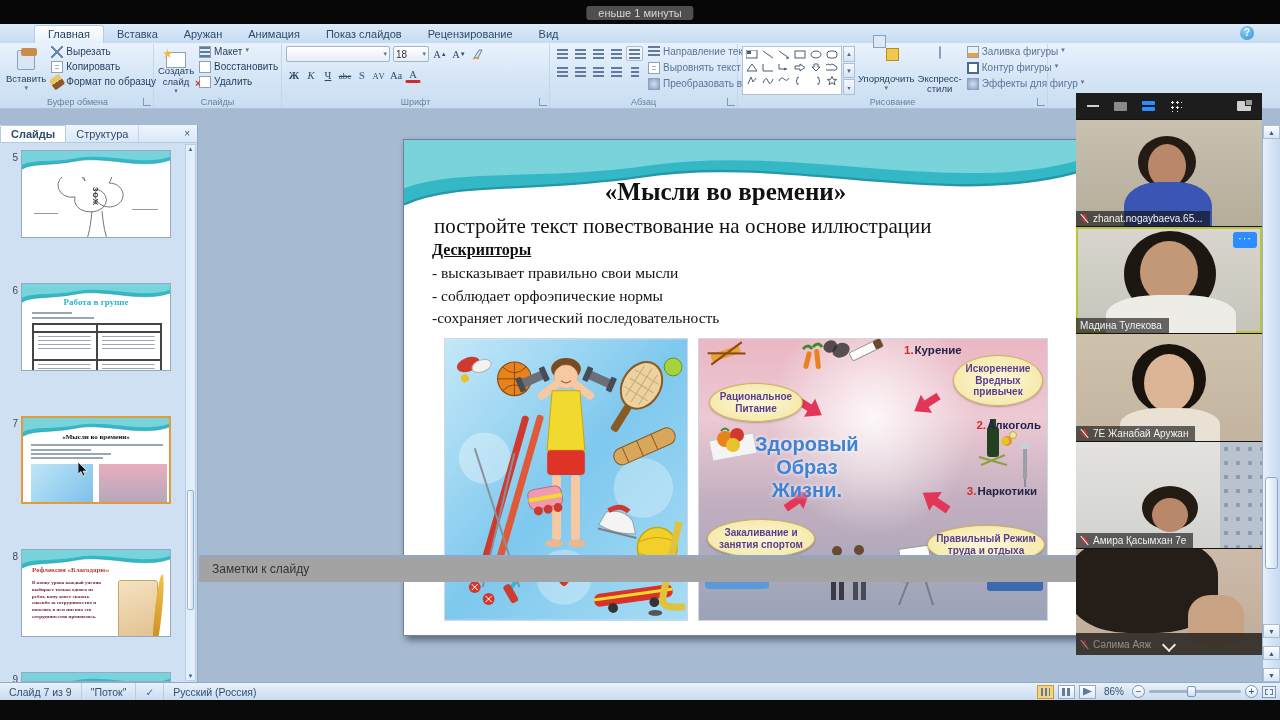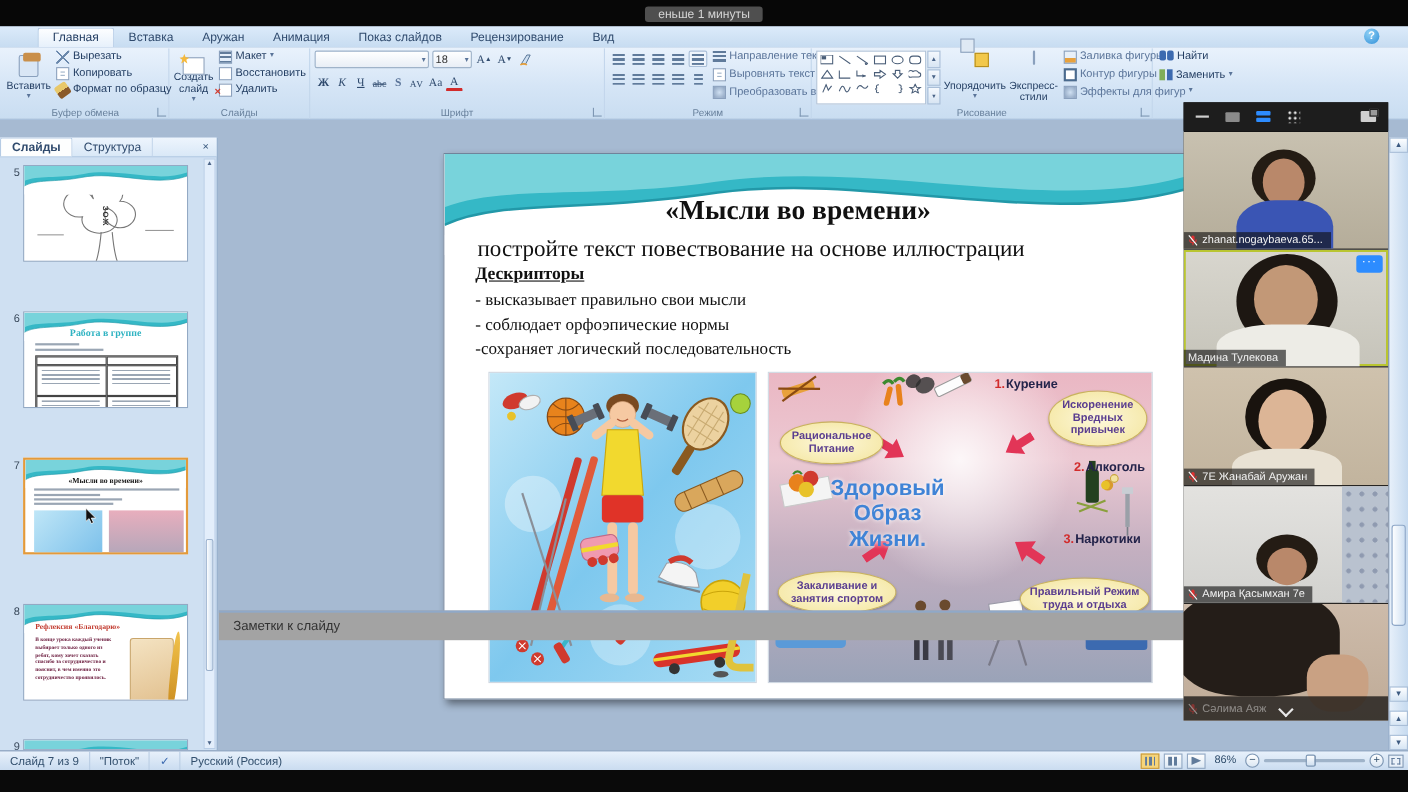--- a/index.html
+++ b/index.html
@@ -346,21 +346,21 @@
             <span class="mini page-icon"></span>
             <span>Выровнять текст</span>
             <span class="dd7">▾</span>
           </div>
         <div class="srow" style="color:#5a7499">
             <span class="mini mini-effect"></span>
             <span>Преобразовать в SmartArt</span>
             <span class="dd7">▾</span>
           </div>
       </div>
-      <div class="glabel">Режим</div>
+      <div class="glabel">Абзац</div>
       <div class="launcher"></div>
     </div>
 
     <div class="group" style="width:310px">
       <div style="display:flex">
         <div class="shape-grid">
           <span class="shape-cell">
               <svg width="12" height="9">
                 <rect x="0" y="0" width="11" height="8" fill="none" stroke="#4a5e78"></rect>
                 <rect x="1" y="1" width="4" height="3" fill="#4a5e78"></rect>
@@ -483,31 +483,20 @@
         <div class="srow" style="color:#5a7499">
             <span class="mini mini-effect"></span>
             <span>Эффекты для фигур</span>
             <span class="dd7">▾</span>
           </div>
       </div>
       <div class="glabel">Рисование</div>
       <div class="launcher"></div>
     </div>
 
-    <div class="group" style="width:96px;border-right:none;flex-direction:column;gap:2px">
-      <div class="srow">
-          <span class="binoc"></span>
-          <span>Найти</span>
-        </div>
-      <div class="srow">
-          <span class="repl-ic"></span>
-          <span>Заменить</span>
-          <span class="dd7">▾</span>
-        </div>
-    </div>
   </div>
 
   <div class="pane">
     <div class="ptabs">
       <div class="ptab active">Слайды</div>
       <div class="ptab">Структура</div>
       <div class="pclose">×</div>
     </div>
     <div class="thumbs">
 

